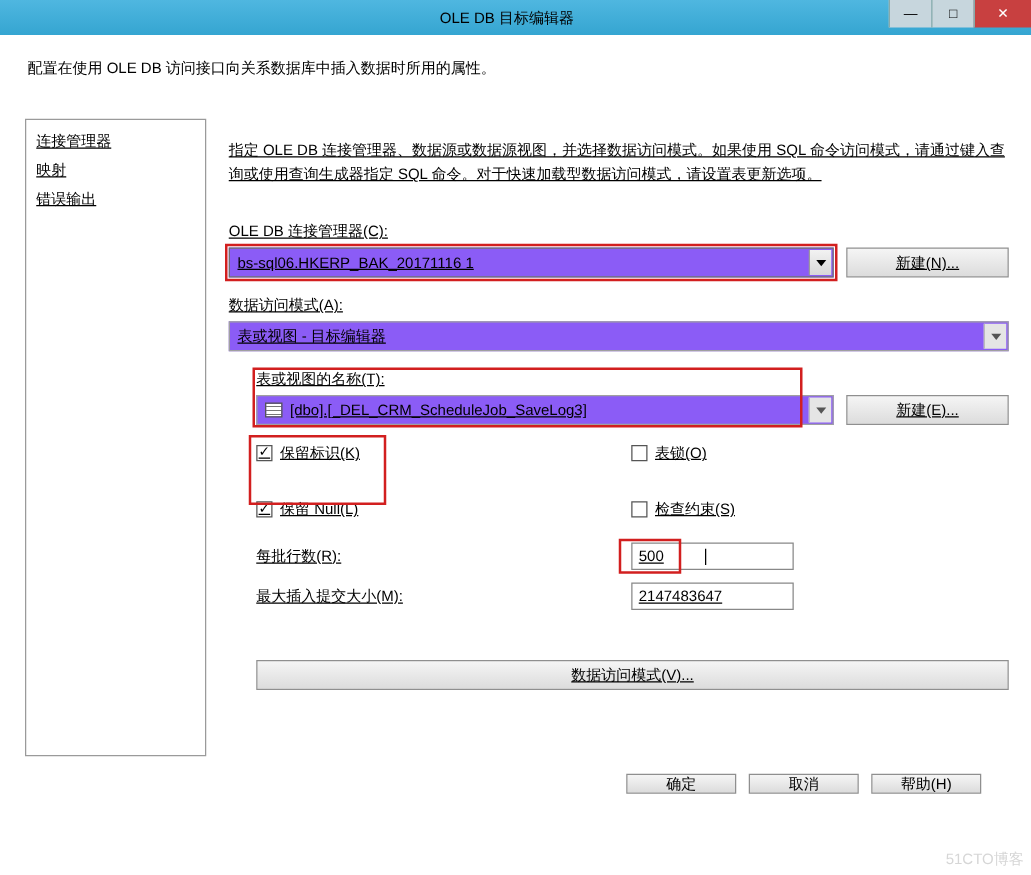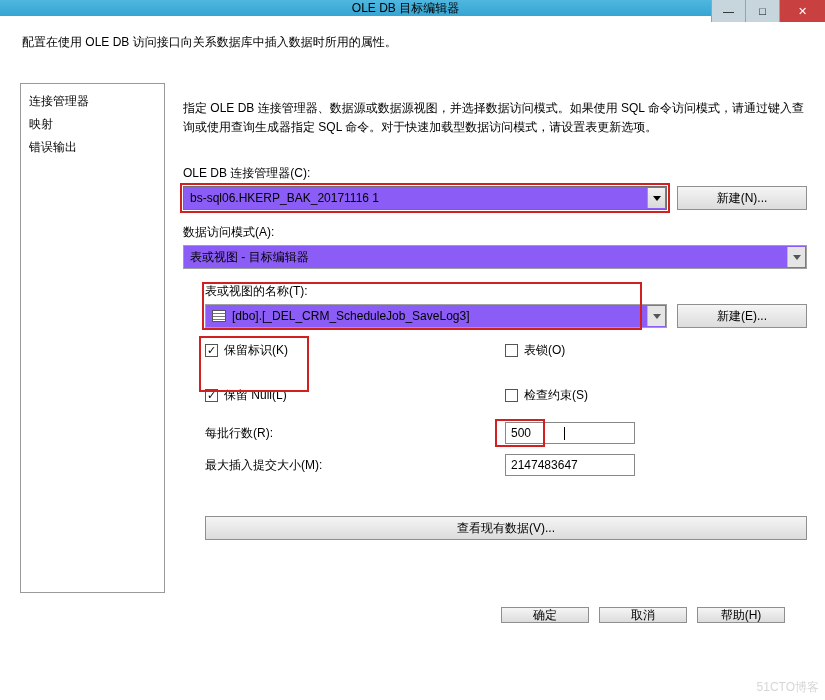--- a/index.html
+++ b/index.html
@@ -1,29 +1,29 @@
 <!DOCTYPE html>
 <html><head>
 <meta charset="utf-8">
 <style>
   * { box-sizing: border-box; font-family: "Microsoft YaHei", "Segoe UI", Tahoma, sans-serif; font-size: 12px; }
   body { margin: 0; background: #fff; width: 825px; height: 700px; overflow: hidden; }
 
   
-  .titlebar { height: 16px; background: linear-gradient(#4fb7e0, #35a5d1); display: flex; align-items: center; position: relative; color: #000; }
+  .titlebar { height: 28px; background: linear-gradient(#4fb7e0, #35a5d1); display: flex; align-items: center; position: relative; color: #000; }
   .titlebar-text { flex: 1; text-align: center; padding-left: 100px; }
   .win-controls { display: flex; height: 100%; }
   .win-btn { width: 34px; height: 22px; margin-top:0; display: flex; align-items: center; justify-content: center; background: #c7d6dd; border-left:1px solid #8aa; cursor: default; }
   .win-btn.close { background: #c84040; color: #fff; width: 46px; }
   .win-btn .glyph { font-size: 11px; line-height: 1; }
 
   .body-area { padding: 14px 18px 10px 20px; }
   .intro { margin: 4px 2px 32px 2px; color:#000; }
 
-  .main-row { display: flex; gap: 18px; }
+  .main-row { display: flex; gap: 18px; text-decoration: underline; }
 
   .sidebar { width: 145px; height: 510px; border: 1px solid #9a9a9a; background: #fff; padding: 6px 0 0 0; }
   .sidebar-item { padding: 3px 8px; cursor: default; }
 
   .content { flex: 1; position:relative; }
 
   .desc { margin: 16px 0 28px 0; line-height: 1.6; }
 
   .field-row { margin-bottom: 4px; }
   .field-label { margin-bottom: 3px; display:block; }
@@ -174,21 +174,21 @@
         <div class="hl-red" style="left:290px; top:-3px; width:50px; height:28px;"></div>
       </div>
       <div class="num-row" style="margin-top:10px;">
         <span class="num-label">最大插入提交大小(M):</span>
         <div class="num-input">
           <span>2147483647</span>
         </div>
       </div>
 
       <div class="view-btn-row indent">
-        <div class="btn" style="min-width:140px;">查看现有数据(V)...</div>
+        <div class="btn" style="min-width:140px;">数据访问模式(V)...</div>
       </div>
 
     </div>
   </div>
 
   <div class="footer">
     <div class="btn">确定</div>
     <div class="btn">取消</div>
     <div class="btn">帮助(H)</div>
   </div>

